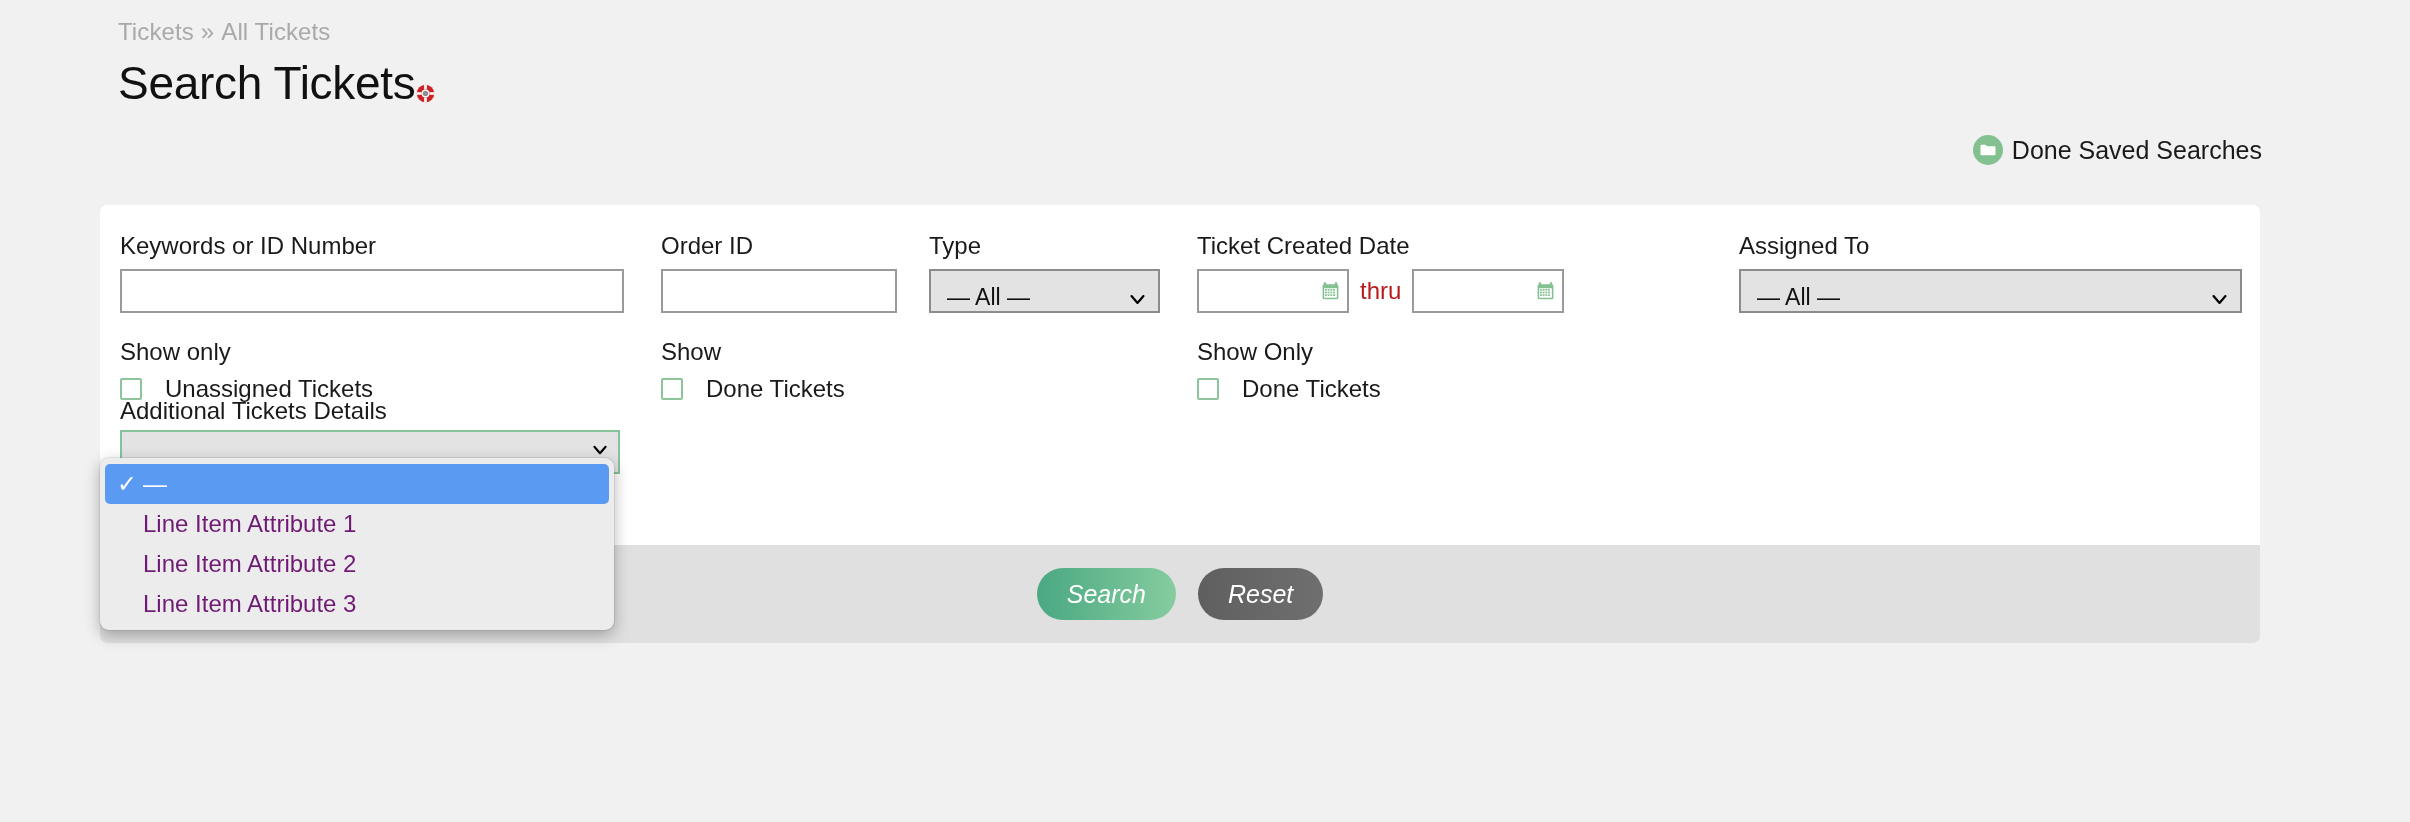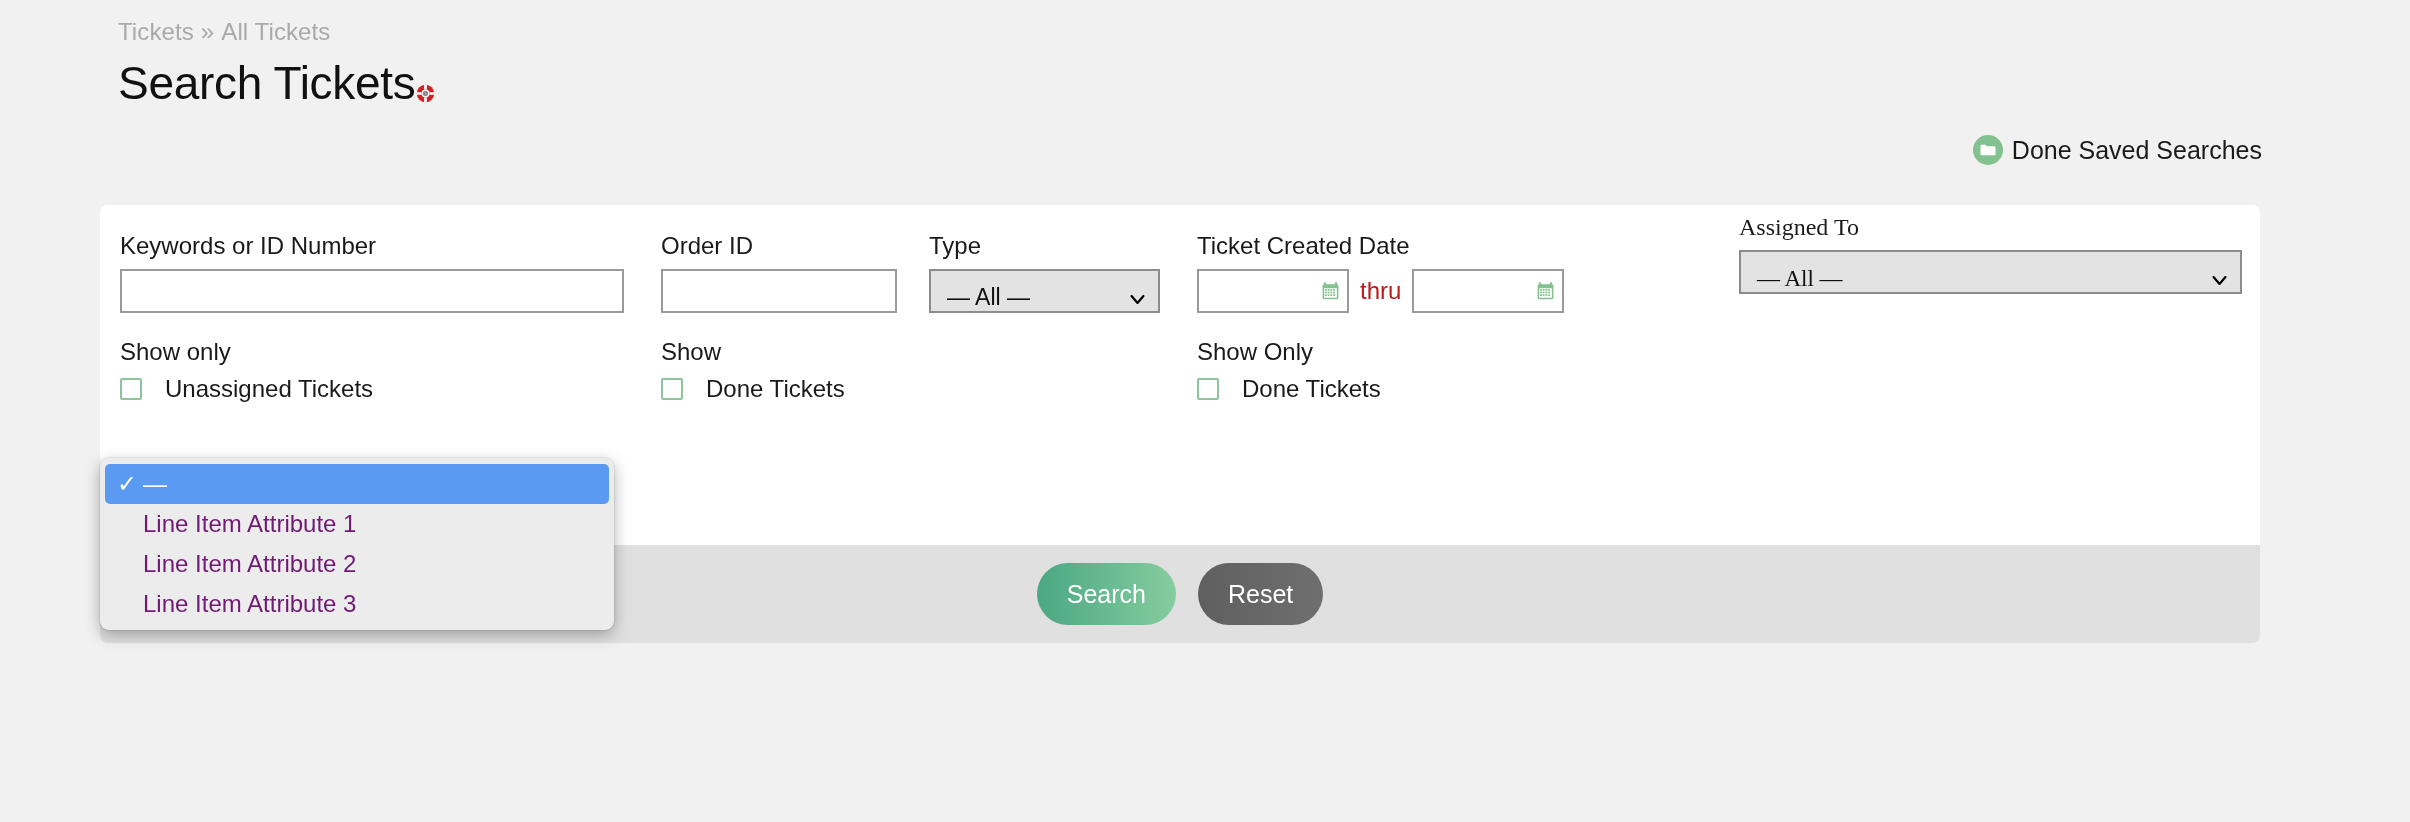--- a/index.html
+++ b/index.html
@@ -236,23 +236,24 @@
   .dd-item.selected .tick { color: #fff; }
 
   
   .btn {
     border: none;
     border-radius: 999px;
     font-family: "Liberation Sans", sans-serif;
     font-size: 25px;
     color: #fff;
     padding: 0 30px;
-    height: 62px;
+    height: 52px;
     cursor: pointer;
     line-height: 50px;
+    font-style: italic;
   }
   .btn-search {
     background: linear-gradient(to right, #4aa882, #86cc9f);
   }
   .btn-reset {
     background: linear-gradient(to right, #5f5f5f, #6f6f6f);
   }
 </style>
 </head>
 <body>
@@ -357,21 +358,21 @@
                   <rect x="8.4" y="16.1" width="2.4" height="2.1"></rect>
                   <rect x="11.8" y="16.1" width="2.4" height="2.1"></rect>
                   <rect x="15.2" y="16.1" width="2.4" height="2.1"></rect>
               </g>
             </svg>
           </span>
         </span>
       </div>
     </div>
 
-    <div class="field" style="left:1639px; top:9px;font-family:Liberation Serif, serif;">
+    <div class="field" style="left:1639px; top:27px;">
       <div class="field-label">Assigned To</div>
       <div class="select-box" style="width:503px;">
         <span>— All —</span>
         <span class="chev">
           <svg viewBox="0 0 20 20" width="17" height="17">
               <path d="M3 6 L10 14 L17 6" fill="none" stroke="#000" stroke-width="2.6" stroke-linecap="round" stroke-linejoin="round"></path>
             </svg>
         </span>
       </div>
     </div>
@@ -393,20 +394,30 @@
     </div>
 
     <div class="field" style="left:1097px; top:133px;">
       <div class="field-label">Show Only</div>
       <div class="check-row">
         <span class="checkbox"></span>
         <span class="check-label">Done Tickets</span>
       </div>
     </div>
 
+    <div class="field" style="left:20px; top:192px; width:510px;">
+      <div class="field-label">Additional Tickets Details</div>
+      <div class="attr-select">
+        <span class="chev">
+          <svg viewBox="0 0 20 20" width="16" height="16">
+              <path d="M3 6 L10 14 L17 6" fill="none" stroke="#000" stroke-width="2.6" stroke-linecap="round" stroke-linejoin="round"></path>
+            </svg>
+        </span>
+      </div>
+    </div>
 
   </div>
 
   <div class="panel-footer">
     <button class="btn btn-search">Search</button>
     <button class="btn btn-reset">Reset</button>
   </div>
 </div>
 
 <div class="dropdown-popup">

